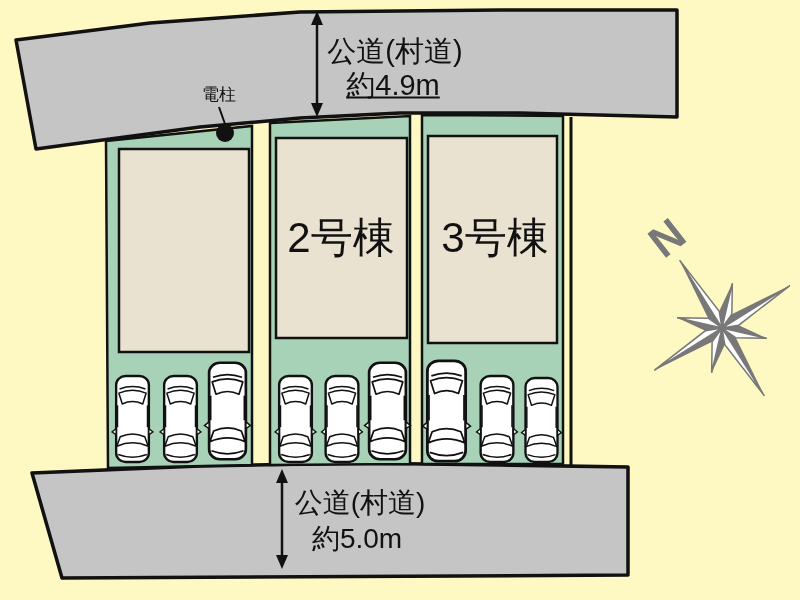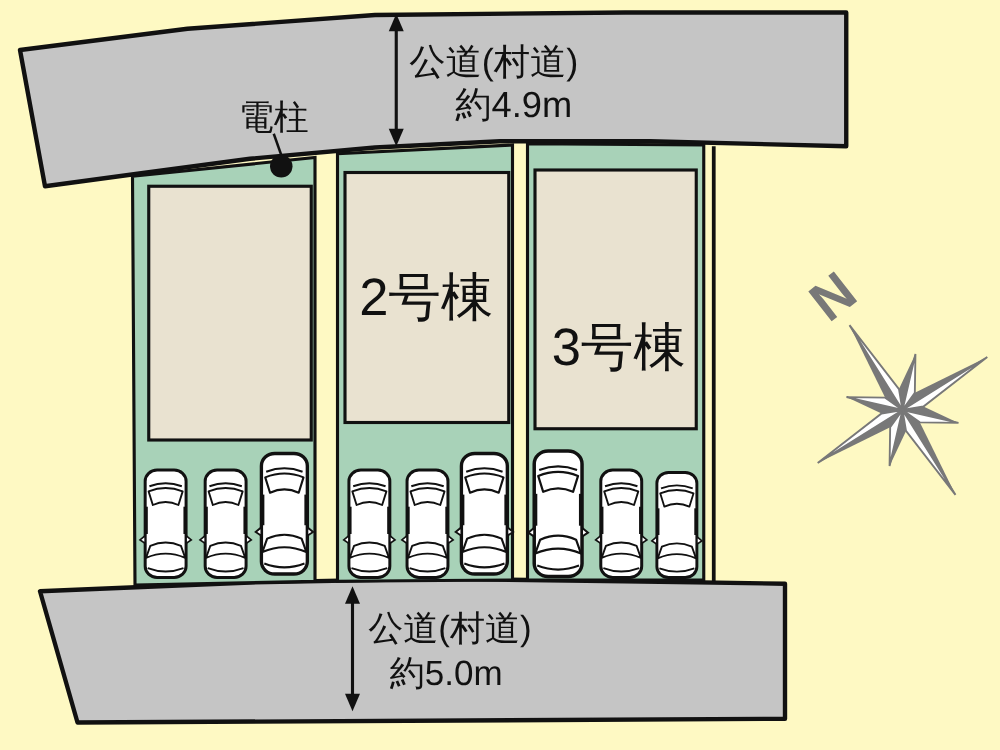--- a/index.html
+++ b/index.html
@@ -19,21 +19,21 @@
   .car-body{fill:#fff;stroke:var(--c-outline,#111);stroke-width:3.5;}
   .car-glass{fill:#fff;stroke:var(--c-outline,#111);stroke-width:2.2;stroke-linejoin:round;}
   .car-line{fill:none;stroke:var(--c-outline,#111);stroke-width:2.2;}
   .car-mirror{fill:#fff;stroke:var(--c-outline,#111);stroke-width:2;}
   .rose-dark{fill:var(--c-compass,#787878);}
   .rose-light{fill:#fff;stroke:var(--c-compass,#787878);stroke-width:1.5;}
   .label{position:absolute;transform:translate(-50%,-50%);white-space:nowrap;line-height:1;}
   .road-label{font-size:29px;letter-spacing:0;}
   .road-label-bottom{font-size:28px;}
   .bldg-label{font-size:42px;}
-  .pole-label{font-size:28px;}
+  .pole-label{font-size:17px;}
   .north-label{font-size:44px;font-weight:bold;color:var(--c-compass,#787878);
     transform:translate(-50%,-50%) rotate(-38deg);}
 </style>
 </head>
 <body>
 
 <div class="canvas">
 
   <svg class="plan-svg" viewBox="0 0 800 600">
     <defs>
@@ -107,24 +107,24 @@
       <polygon class="rose-dark" points="0,0 -6.5,15.7 -32.5,32.5"></polygon>
       <polygon class="rose-light" points="0,0 -32.5,32.5 -15.7,6.5"></polygon>
       <polygon class="rose-dark" points="0,0 -15.7,6.5 -80,0"></polygon>
       <polygon class="rose-light" points="0,0 -80,0 -15.7,-6.5"></polygon>
       <polygon class="rose-dark" points="0,0 -15.7,-6.5 -32.5,-32.5"></polygon>
       <polygon class="rose-light" points="0,0 -32.5,-32.5 -6.5,-15.7"></polygon>
     </g>
   </svg>
 
   <div class="label road-label" style="left:395px;top:51px;">公道(村道)</div>
-  <div class="label road-label" style="left:411px;top:85px;">約4.9m</div>
+  <div class="label road-label" style="left:393px;top:85px;text-decoration:underline;">約4.9m</div>
 
   <div class="label road-label road-label-bottom" style="left:360px;top:503px;">公道(村道)</div>
   <div class="label road-label road-label-bottom" style="left:357px;top:539px;">約5.0m</div>
 
   <div class="label bldg-label" style="left:341px;top:238px;">2号棟</div>
-  <div class="label bldg-label" style="left:495px;top:238px;margin-top:40px;">3号棟</div>
+  <div class="label bldg-label" style="left:495px;top:238px;">3号棟</div>
 
   <div class="label pole-label" style="left:219px;top:94px;">電柱</div>
 
   <div class="label north-label" style="left:667px;top:238px;">N</div>
 </div>
 
 </body></html>

